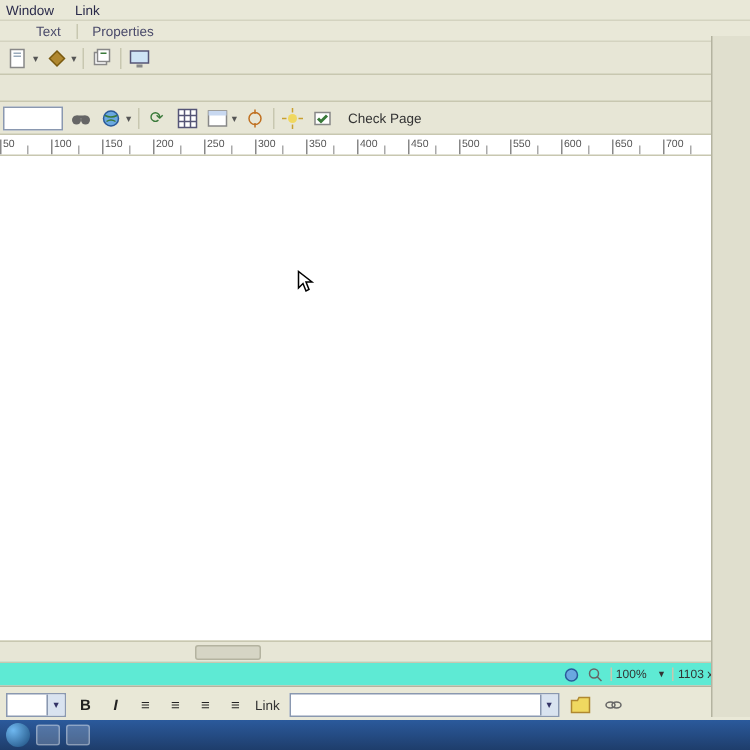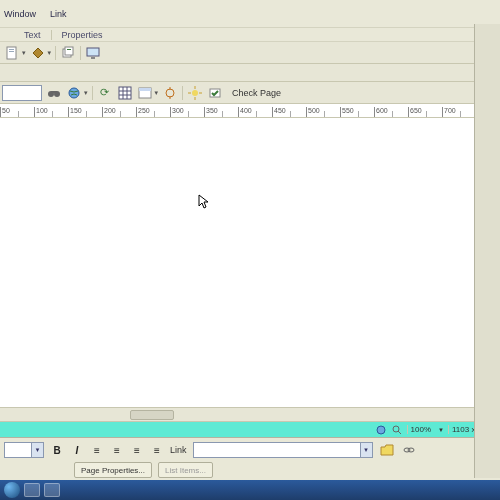--- a/index.html
+++ b/index.html
@@ -2,21 +2,21 @@
 <html><head>
 <meta charset="utf-8">
 <style>
   * { box-sizing: border-box; margin: 0; padding: 0; font-family: Tahoma, Arial, sans-serif; }
   html, body { width: 500px; height: 500px; overflow: hidden; background: #1a2838; }
   .app {
     position: absolute; left: 0; top: 0; width: 100%; height: 480px;
     background: #e9e8d8; display: flex; flex-direction: column;
   }
   .menubar {
-    height: 28px; background: #e9e8d8; font-size: 9px; color: #2a2a4a;
+    height: 14px; background: #e9e8d8; font-size: 9px; color: #2a2a4a;
     display: flex; align-items: center; padding-left: 4px; gap: 14px;
     border-bottom: 1px solid #d4d3c0;
   }
   .subtabs {
     height: 14px; background: #e9e8d8; font-size: 9px; color: #4a4a6a;
     display: flex; align-items: center; gap: 6px; padding-left: 20px;
     border-bottom: 1px solid #d4d3c0;
   }
   .subtabs span { padding: 1px 4px; }
   .subtabs .sep { width: 1px; height: 10px; background: #c8c7b0; padding: 0; }
@@ -297,25 +297,20 @@
             <path d="M1 3 L5 3 L6 1 L13 1 L13 11 L1 11 Z" fill="#f0d860" stroke="#b08830"></path>
           </svg>
       </span>
       <span class="icon">
         <svg width="14" height="12">
             <ellipse cx="5" cy="6" rx="3" ry="2" fill="none" stroke="#666"></ellipse>
             <ellipse cx="9" cy="6" rx="3" ry="2" fill="none" stroke="#666"></ellipse>
           </svg>
       </span>
     </div>
-    <div class="prop-row">
-      <div style="width:64px"></div>
-      <button class="btn">Page Properties...</button>
-      <button class="btn disabled">List Items...</button>
-    </div>
   </div>
 </div>
 
 <div class="panel-rail"></div>
 
 <div class="taskbar">
   <div class="orb"></div>
   <div class="dock"></div>
   <div class="dock"></div>
 </div>

